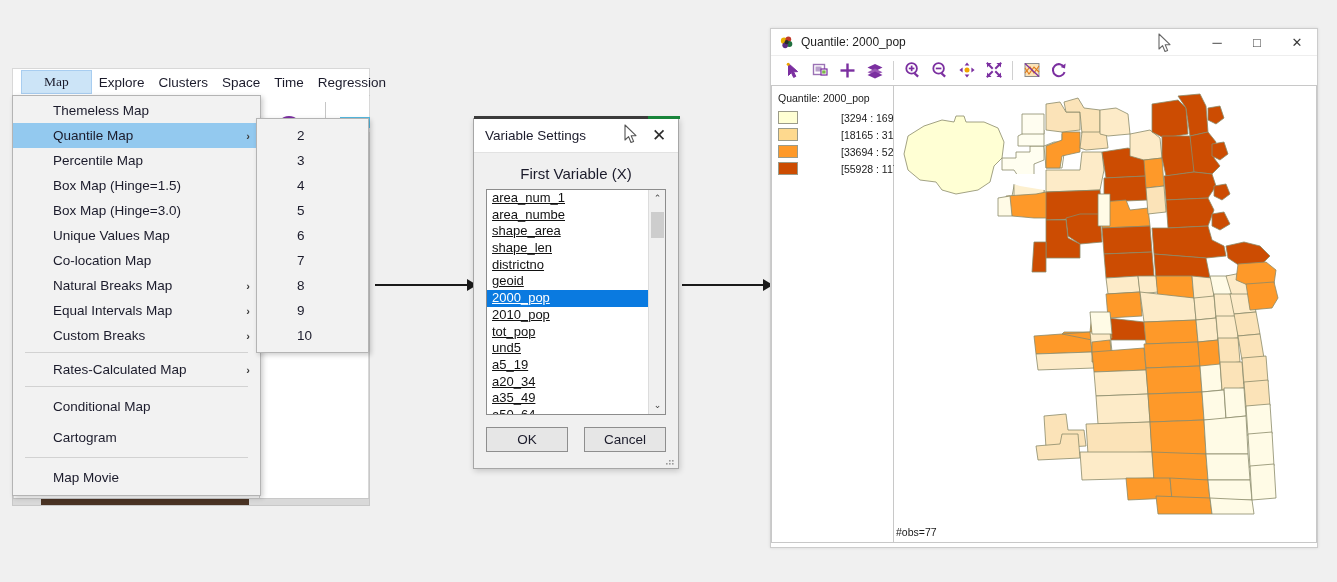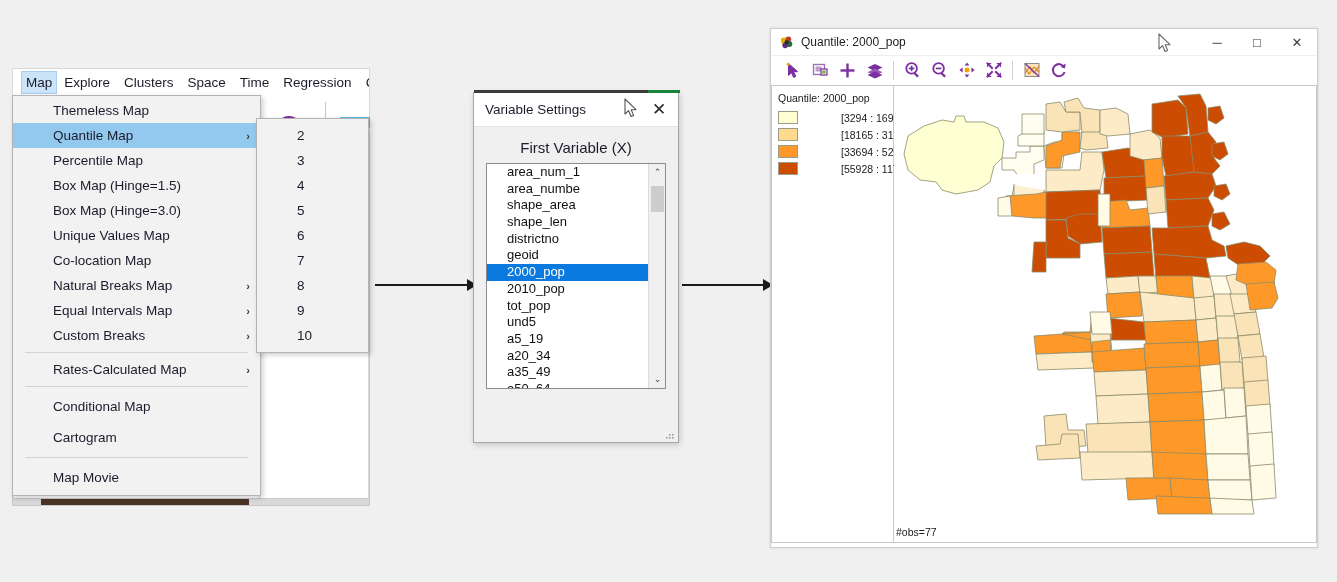--- a/index.html
+++ b/index.html
@@ -29,21 +29,22 @@
     z-index: 30;
   }
   .menubar-item {
     font-size: 13.5px; color: #1b1b2b;
     padding: 4px 7px; white-space: nowrap;
     cursor: default;
   }
   .menubar-item.active {
     background: #cce4f7;
     border: 1px solid #a8cdf0;
-    padding: 3px 4px;
+    padding: 3px 22px;
+    font-family: Liberation Serif, serif;
   }
   .menubar-item.clipped { overflow: hidden; width: 12px; padding-right: 0; }
 
   
   .geoda-toolbar {
     position: absolute; left: 12px; top: 96px;
     width: 358px; height: 36px;
     background: #ffffff;
     border-left: 1px solid #d8d8d8; border-right: 1px solid #d8d8d8;
     z-index: 5;
@@ -119,21 +120,21 @@
     padding: 4px 0;
   }
   .submenu-row {
     height: 25px; display: flex; align-items: center;
     padding-left: 40px;
     font-size: 13.5px; color: #1b1b2b; cursor: default;
   }
 
   
   .vs-dialog {
-    position: absolute; left: 473px; top: 92px;
+    position: absolute; left: 473px; top: 118px;
     width: 206px; height: 351px;
     background: #f0f0f0;
     border: 1px solid #a6a6a6;
     box-shadow: 1px 2px 6px rgba(0,0,0,0.18);
     z-index: 50;
   }
   .vs-topbar {
     position: absolute; left: 0; top: -3px; width: 206px; height: 3px;
     background: #3b3b3b;
   }
@@ -159,21 +160,21 @@
   .vs-listbox {
     position: relative;
     height: 226px; background: #ffffff;
     border: 1px solid #8c8c8c;
     overflow: hidden;
   }
   .vs-list { position: absolute; left: 0; top: 0; right: 17px; top: 0; }
   .vs-item {
     height: 16.7px; line-height: 16.7px;
     font-size: 13px; color: #111111;
-    padding-left: 20px; white-space: nowrap; cursor: default;
+    padding-left: 5px; white-space: nowrap; cursor: default; text-decoration: underline;
   }
   .vs-item.selected { background: #0a7ae0; color: #ffffff; }
   .vs-scroll {
     position: absolute; right: 0; top: 0; width: 17px; height: 100%;
     background: #f0f0f0; border-left: 1px solid #dcdcdc;
   }
   .vs-scroll-btn {
     position: absolute; left: 0; width: 17px; height: 17px;
     font-size: 9px; color: #404040; text-align: center; line-height: 17px;
     cursor: pointer;
@@ -406,20 +407,24 @@
             <div class="vs-item">a50_64</div>
           </div>
         <div class="vs-scroll">
           <div class="vs-scroll-btn up">⌃</div>
           <div class="vs-scroll-thumb"></div>
           <div class="vs-scroll-btn down">⌄</div>
         </div>
       </div>
     </div>
 
+    <div class="vs-buttons">
+      <div class="vs-btn">OK</div>
+      <div class="vs-btn">Cancel</div>
+    </div>
 
     <svg class="vs-grip" viewBox="0 0 10 10">
       <g fill="#9a9a9a">
         <rect x="7" y="7" width="1.6" height="1.6"></rect>
         <rect x="4" y="7" width="1.6" height="1.6"></rect>
         <rect x="7" y="4" width="1.6" height="1.6"></rect>
         <rect x="1" y="7" width="1.6" height="1.6"></rect>
         <rect x="4" y="4" width="1.6" height="1.6"></rect>
       </g>
     </svg>

